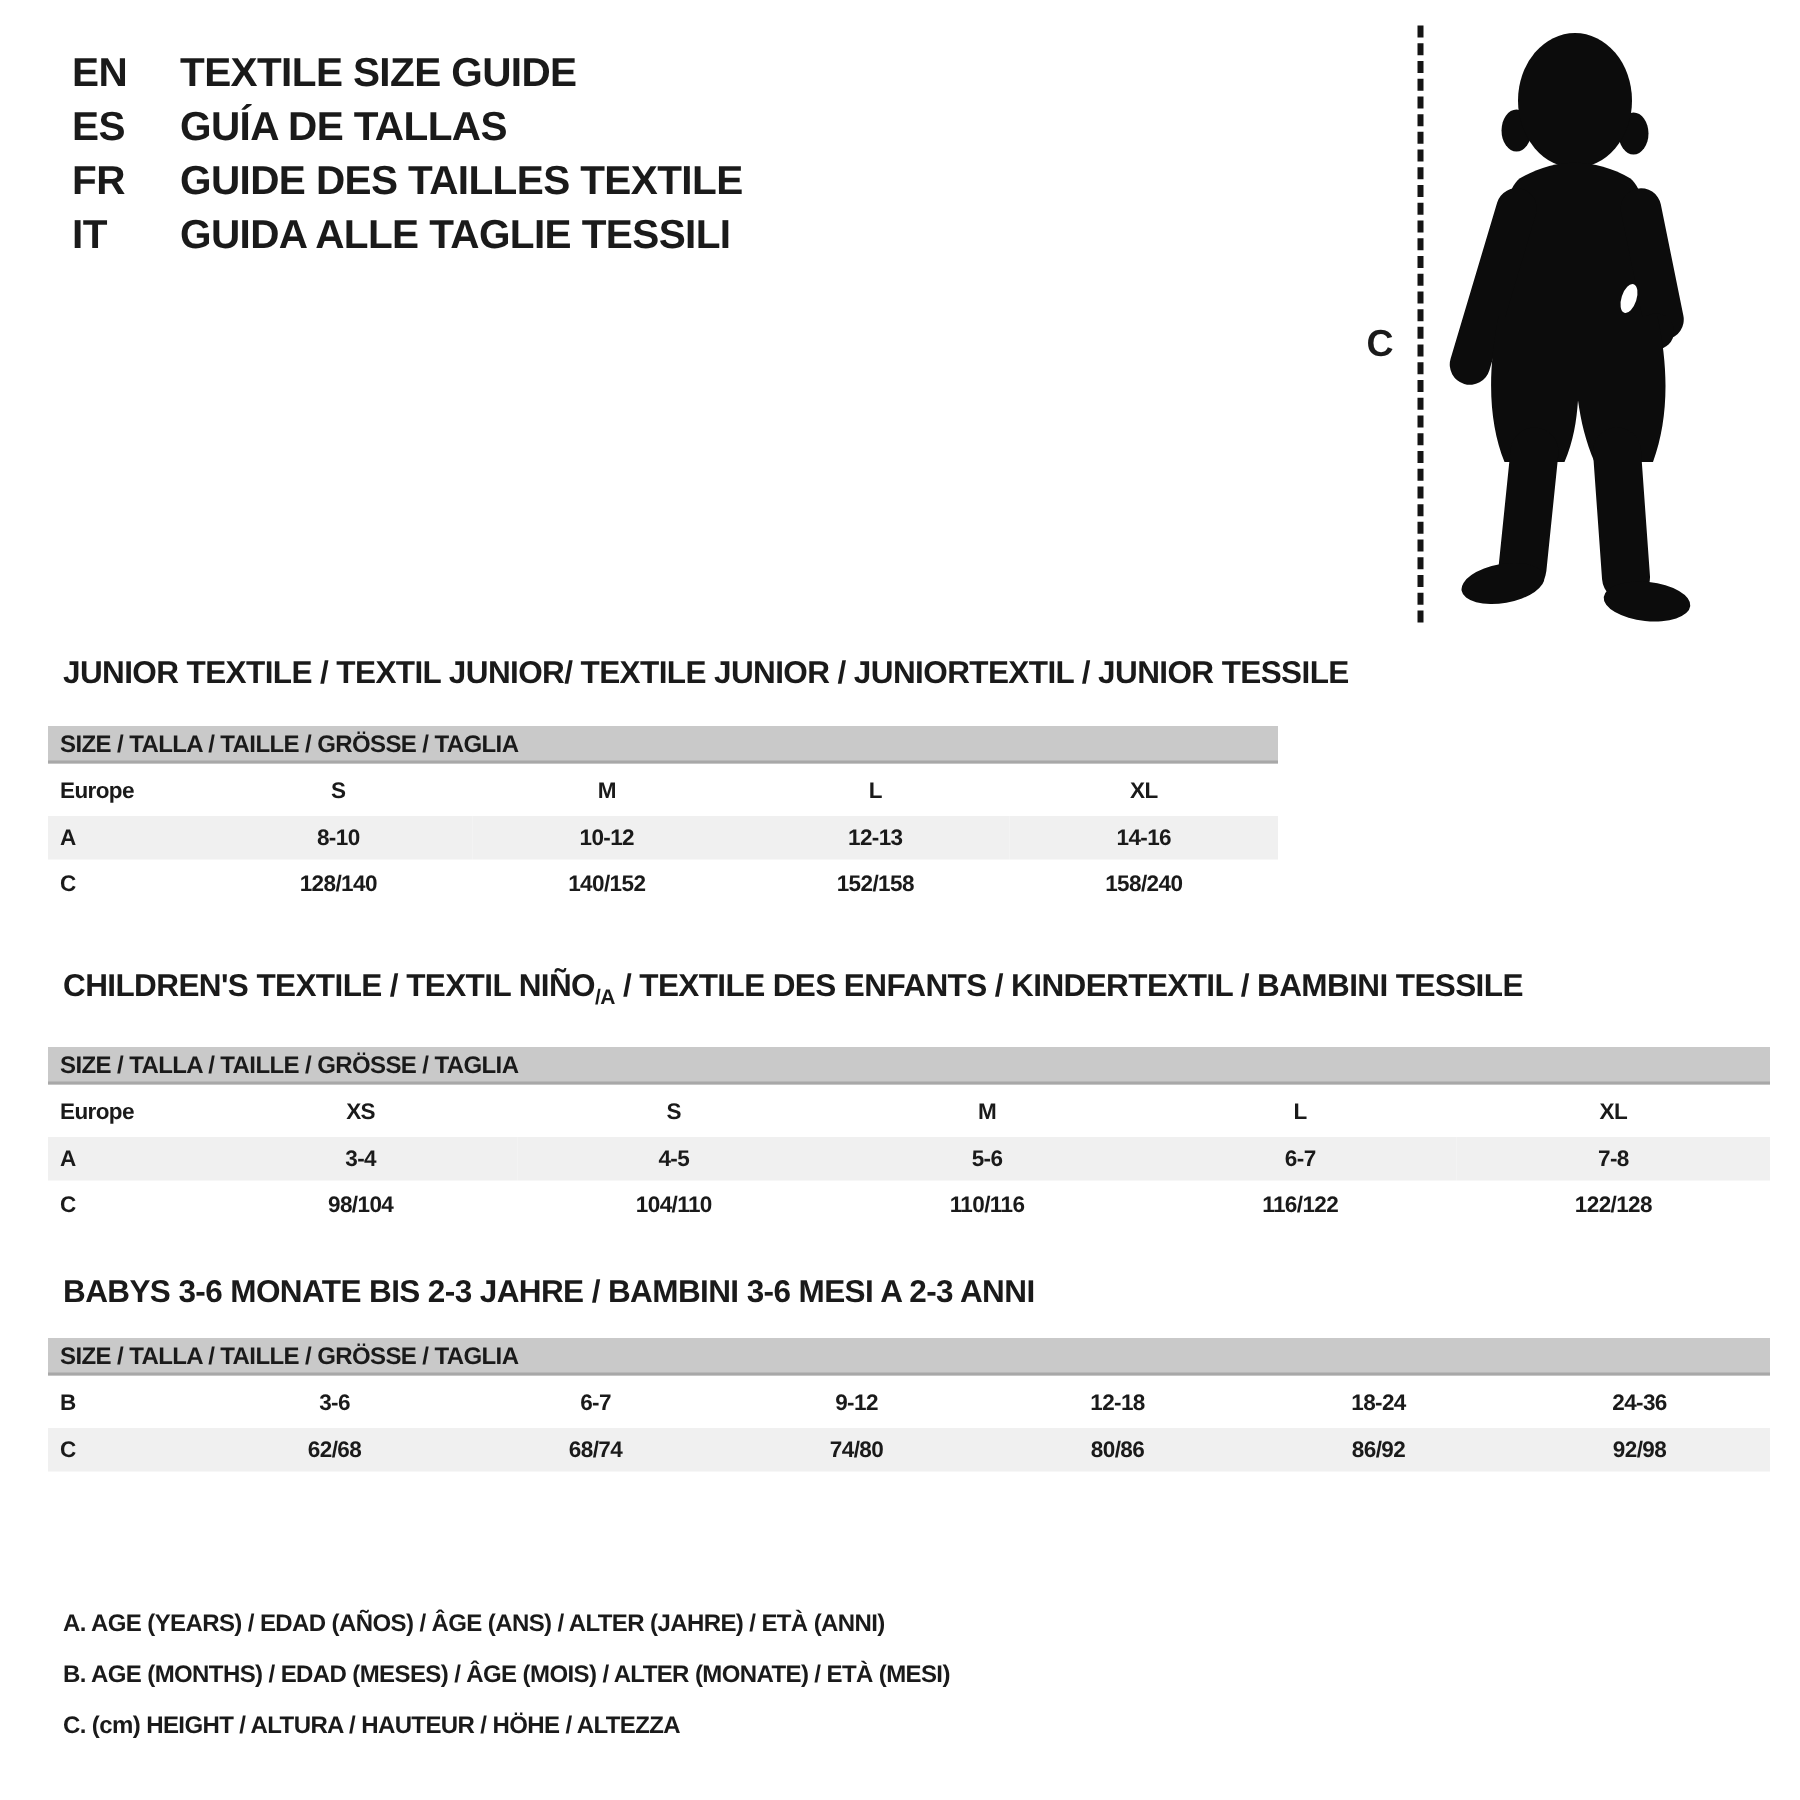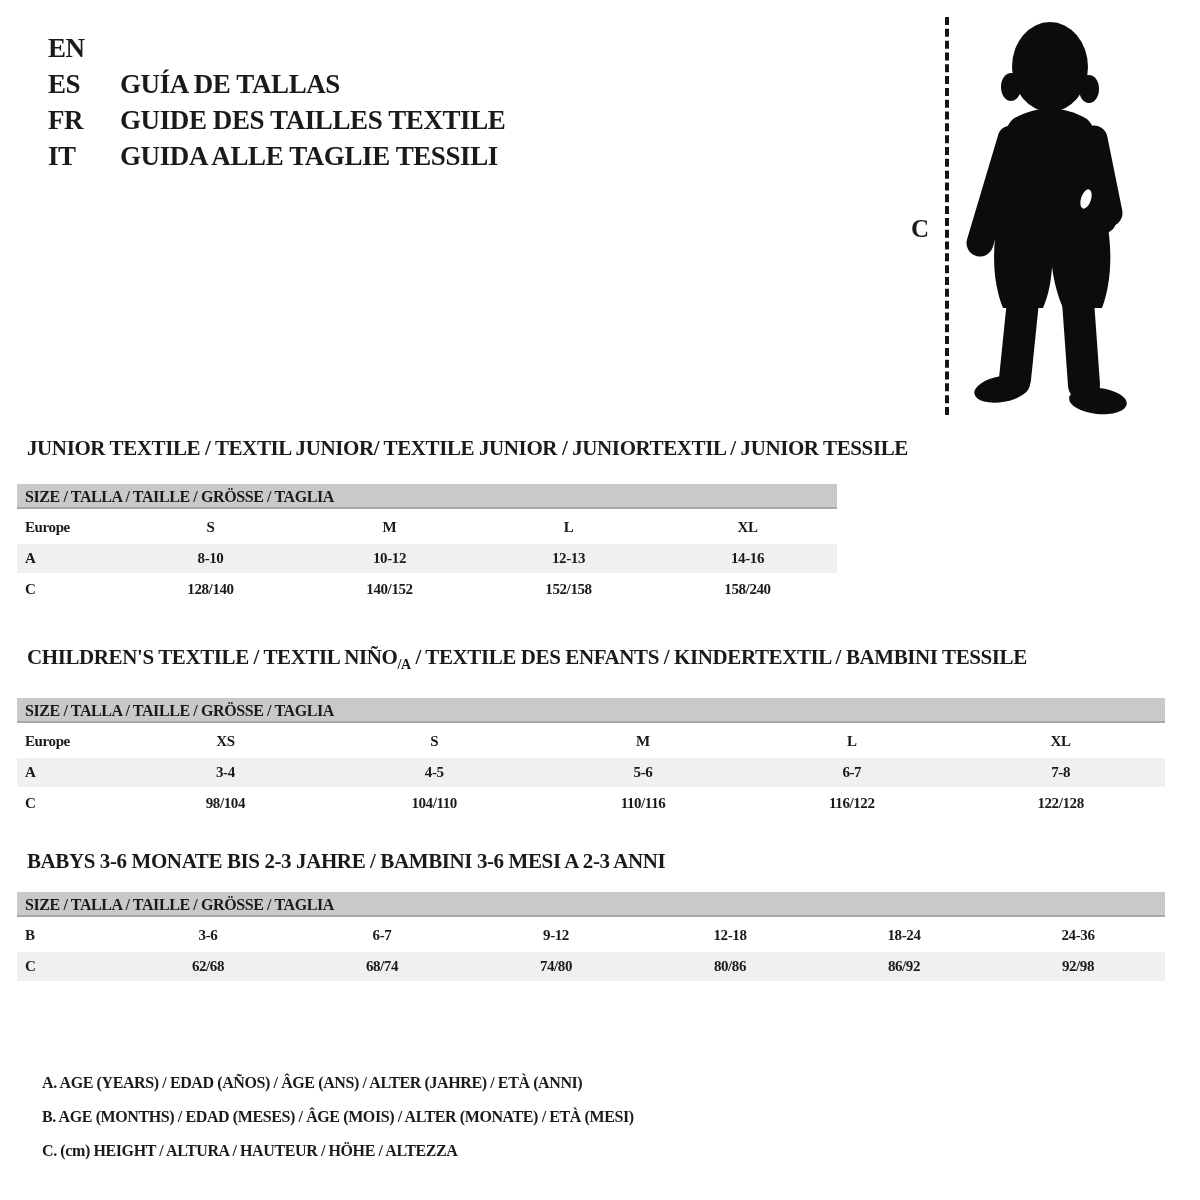--- a/index.html
+++ b/index.html
@@ -9,41 +9,41 @@
     --row-shade:#f0f0f0;
     --bg:#ffffff;
   }
   *{margin:0;padding:0;box-sizing:border-box;}
   html,body{background:#fff;}
   .page{
     position:relative;
     width:1200px;height:1200px;
     background:var(--bg);
     color:var(--ink);
-    font-family:Liberation Serif, serif;
+    font-family:Liberation Sans, sans-serif;
     font-weight:700;
     letter-spacing:-0.4px;
     overflow:hidden;
   }
 
   
   .lang-block{position:absolute;left:48px;top:30px;}
   .lang-row{display:flex;height:36px;line-height:36px;font-size:27px;}
   .lang-code{width:72px;}
   .lang-label{white-space:nowrap;}
 
   
   .figure{position:absolute;left:895px;top:15px;width:270px;height:405px;}
   .c-label{position:absolute;left:16px;top:200px;font-size:25px;}
   .dash-line{position:absolute;left:50px;top:2px;height:398px;width:0;
     border-left:4px dashed #141414;}
   .silhouette{position:absolute;left:62px;top:0;}
 
   
-  .section{position:absolute;left:17px;}
+  .section{position:absolute;left:32px;}
   .sec-junior{top:432px;width:820px;}
   .sec-children{top:641px;width:1148px;}
   .sec-babies{top:845px;width:1148px;}
 
   .sec-heading{margin-left:10px;font-size:21px;line-height:33px;white-space:nowrap;}
   .sec-heading sub{font-size:14px;}
   .sec-junior  .sec-heading{margin-bottom:19px;}
   .sec-children .sec-heading{margin-bottom:17px;}
   .sec-babies  .sec-heading{margin-bottom:14px;}
 
@@ -67,20 +67,21 @@
   .legend div{white-space:nowrap;}
 </style>
 </head>
 <body>
 
 <div class="page">
 
   <div class="lang-block">
     <div class="lang-row">
       <span class="lang-code">EN</span>
+      <span class="lang-label">TEXTILE SIZE GUIDE</span>
     </div>
     <div class="lang-row">
       <span class="lang-code">ES</span>
       <span class="lang-label">GUÍA DE TALLAS</span>
     </div>
     <div class="lang-row">
       <span class="lang-code">FR</span>
       <span class="lang-label">GUIDE DES TAILLES TEXTILE</span>
     </div>
     <div class="lang-row">

